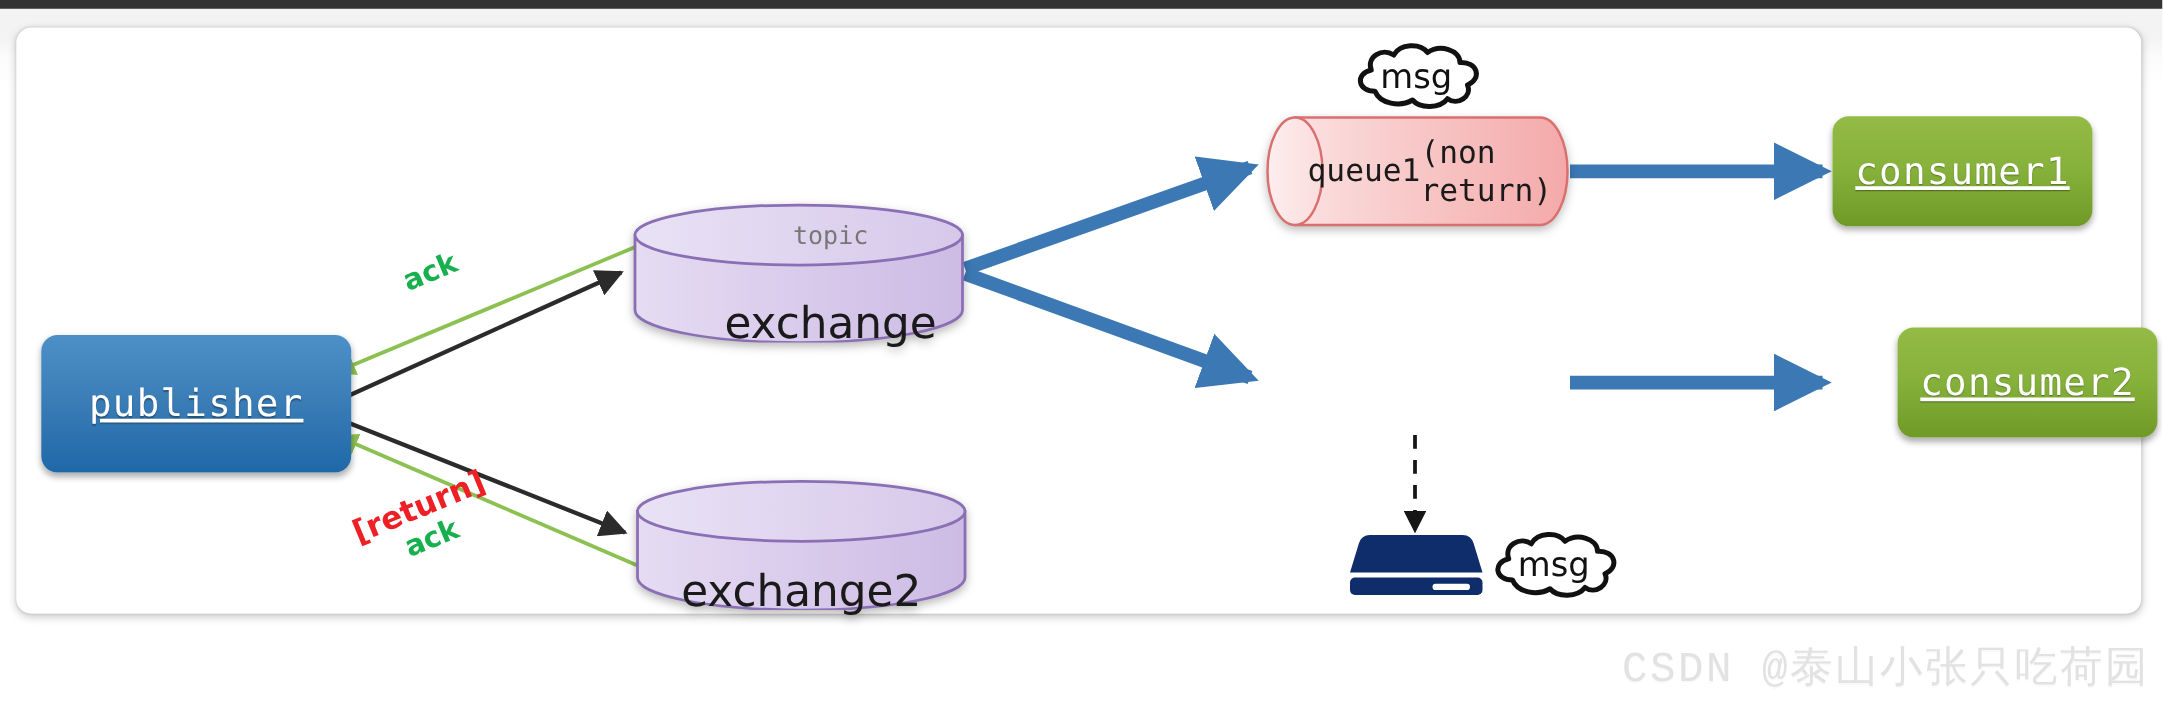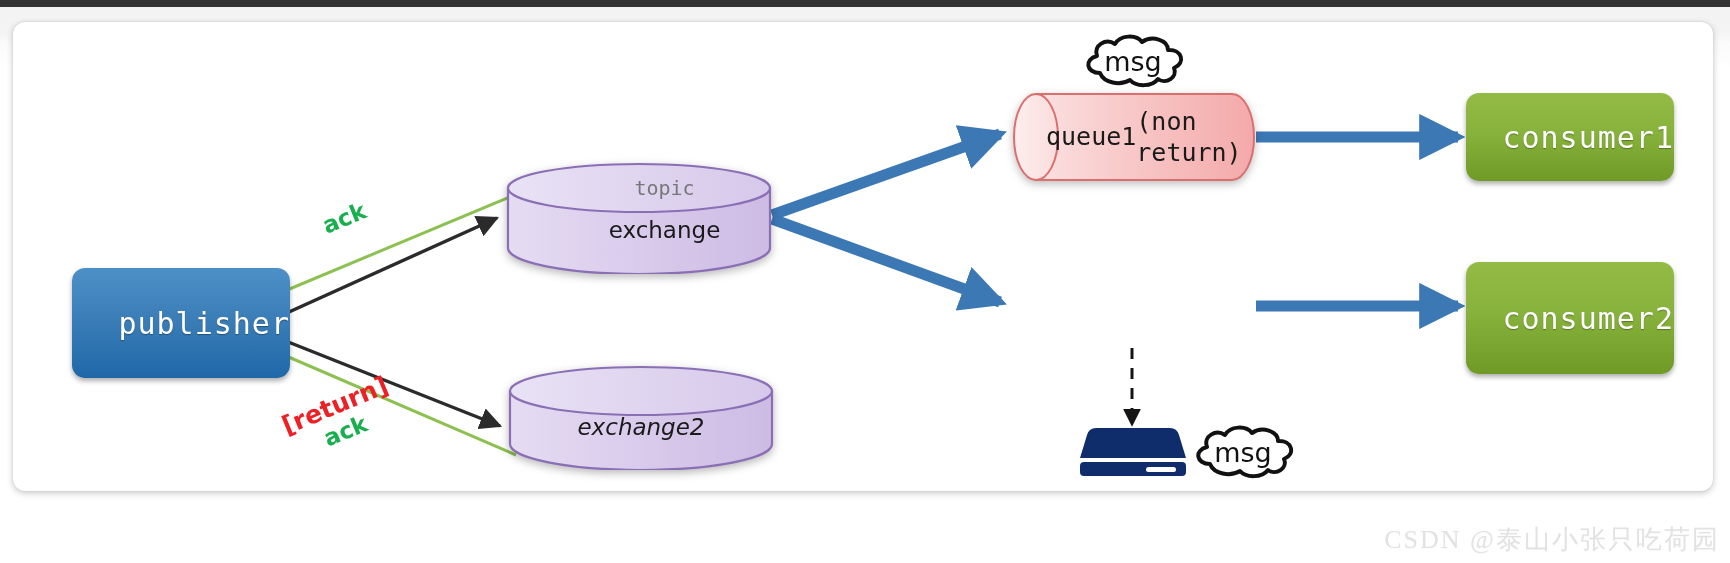--- a/index.html
+++ b/index.html
@@ -29,25 +29,26 @@
     width: 1700px; height: 469px;
     background: #ffffff;
     border-radius: 12px;
     box-shadow: 0 2px 7px rgba(0,0,0,0.22), 0 0 2px rgba(0,0,0,0.13);
   }
 
   
   .rbox {
     position: absolute;
     border-radius: 13px;
-    display: flex; align-items: center; justify-content: flex-end;
+    display: flex; align-items: center; justify-content: center;
     font-family: "DejaVu Sans Mono", monospace;
     color: #ffffff;
     box-shadow: 0 3px 5px rgba(0,0,0,0.32);
     text-shadow: 0 1px 1px rgba(0,0,0,0.32);
+    text-decoration: underline;
   }
   .rbox.publisher {
     background: linear-gradient(to bottom, #4d90c8 0%, #3d7fb8 42%, #1f68a8 100%);
     font-size: 30px;
     letter-spacing: 1px;
   }
   .rbox.consumer {
     background: linear-gradient(to bottom, #93bb45 0%, #87b23c 45%, #6f9a26 100%);
     font-size: 30px;
     letter-spacing: 1px;
@@ -65,22 +66,23 @@
     text-align: center;
     pointer-events: none;
   }
   .vcyl .lbl-top {
     font-family: "DejaVu Sans Mono", monospace;
     font-size: 20px;
     color: #777777;
   }
   .vcyl .lbl-main {
     font-family: "DejaVu Sans", sans-serif;
-    font-size: 23px;
+    font-size: 35px;
     color: #1a1a1a;
+    margin-top: 22px;
   }
 
   
   .hcyl {
     position: absolute;
     filter: drop-shadow(0 3px 4px rgba(0,0,0,0.26));
   }
   .hcyl svg { display: block; }
   .hcyl .qlabel {
     position: absolute;
@@ -141,22 +143,22 @@
   #edges {
     position: absolute; left: 0; top: 0;
     width: 1730px; height: 563px;
     pointer-events: none;
   }
 
   
   .watermark {
     position: absolute;
     right: 10px; bottom: 6px;
-    font-family: Liberation Serif, serif;
-    font-size: 26px;
+    font-family: Liberation Mono, monospace;
+    font-size: 34px;
     color: #e2e2e2;
     letter-spacing: 2px;
     text-shadow: 0 1px 0 #fafafa;
     white-space: nowrap;
   }
 </style>
 </head>
 <body>
 
 <div id="stage">
@@ -209,21 +211,21 @@
 
     <g>
       <path d="M 1256 306 L 1458 306" stroke="#3c78b4" stroke-width="11" fill="none" marker-end="url(#arrBlue)" stroke-linecap="butt"></path>
     </g>
 
     <g>
       <path d="M 1132 348 L 1132 424" stroke="#151515" stroke-width="3" stroke-dasharray="11 9" fill="none" marker-end="url(#arrDash)"></path>
     </g>
   </svg>
 
-  <div class="rbox publisher" style="left:33px; top:268px; width:218px; height:110px;margin-left:39px;">
+  <div class="rbox publisher" style="left:33px; top:268px; width:248px; height:110px;">
     <span>publisher</span>
   </div>
 
   <div class="vcyl" style="left:506px; top:162px; width:317px; height:112px;">
     <svg width="266" height="112" viewBox="0 0 266 112">
       <defs>
         <linearGradient id="exGrad" x1="0" y1="0" x2="1" y2="0">
           <stop offset="0%" stop-color="#e5dcf2"></stop>
           <stop offset="35%" stop-color="#ddd0ee"></stop>
           <stop offset="100%" stop-color="#cdbbe4"></stop>
@@ -233,21 +235,21 @@
           <stop offset="100%" stop-color="#d6c8ea"></stop>
         </linearGradient>
       </defs>
       <path d="M 2 26 L 2 86 A 131 26 0 0 0 264 86 L 264 26 Z" fill="url(#exGrad)" stroke="#8a6fb5" stroke-width="2.2"></path>
       <ellipse cx="133" cy="26" rx="131" ry="24" fill="url(#exTop)" stroke="#8a6fb5" stroke-width="2.2"></ellipse>
     </svg>
     <div class="lbl lbl-top" style="top:14px;">topic</div>
     <div class="lbl lbl-main" style="top:55px;">exchange</div>
   </div>
 
-  <div class="vcyl" style="left:508px; top:365px; width:266px; height:105px;font-style:italic;">
+  <div class="vcyl" style="left:508px; top:383px; width:266px; height:105px;">
     <svg width="266" height="105" viewBox="0 0 266 105">
       <path d="M 2 26 L 2 79 A 131 26 0 0 0 264 79 L 264 26 Z" fill="url(#exGrad)" stroke="#8a6fb5" stroke-width="2.2"></path>
       <ellipse cx="133" cy="26" rx="131" ry="24" fill="url(#exTop)" stroke="#8a6fb5" stroke-width="2.2"></ellipse>
     </svg>
     <div class="lbl lbl-main" style="top:49px;">exchange2</div>
   </div>
 
   <div class="hcyl" style="left:1012px; top:92px; width:244px; height:90px;">
     <svg width="244" height="90" viewBox="0 0 244 90">
       <defs>
@@ -268,21 +270,21 @@
       <span>queue1</span>
       <span>(non return)</span>
     </div>
   </div>
 
 
   <div class="rbox consumer" style="left:1466px; top:93px; width:208px; height:88px;">
     <span>consumer1</span>
   </div>
 
-  <div class="rbox consumer" style="left:1466px; top:262px; width:208px; height:112px;">
+  <div class="rbox consumer" style="left:1518px; top:262px; width:208px; height:88px;">
     <span>consumer2</span>
   </div>
 
   <div class="cloud" style="left:1078px; top:33px; width:116px; height:56px;">
     <svg width="116" height="56" viewBox="0 0 116 56">
       <path d="M 22 40
                C 8 40 6 26 19 23
                C 15 12 28 5 37 11
                C 42 2 58 1 64 9
                C 74 2 90 7 90 17

